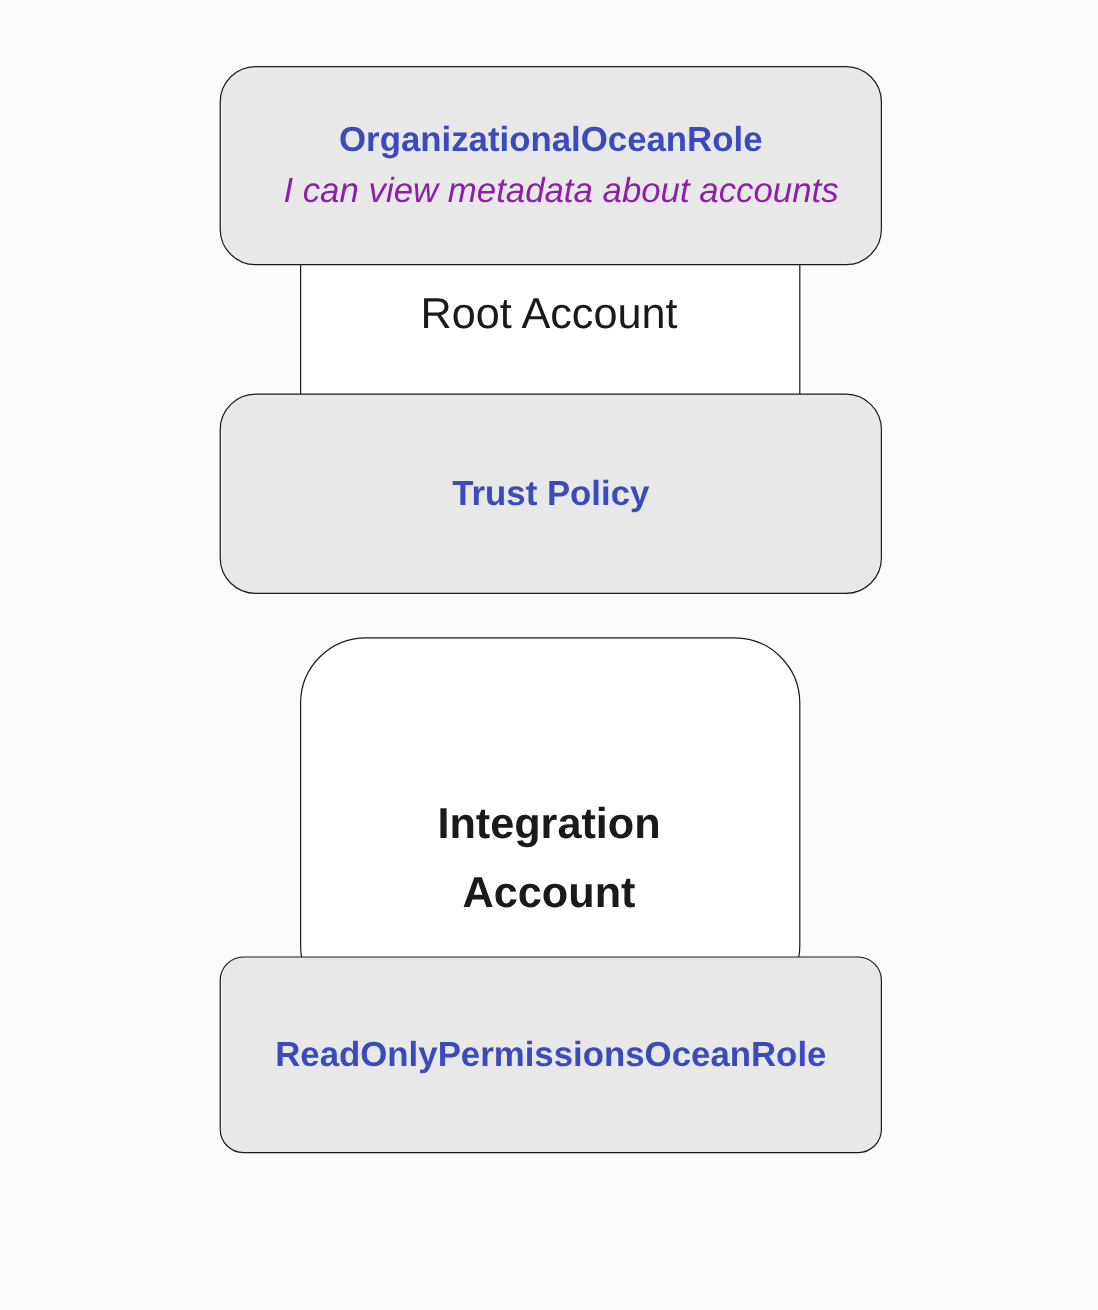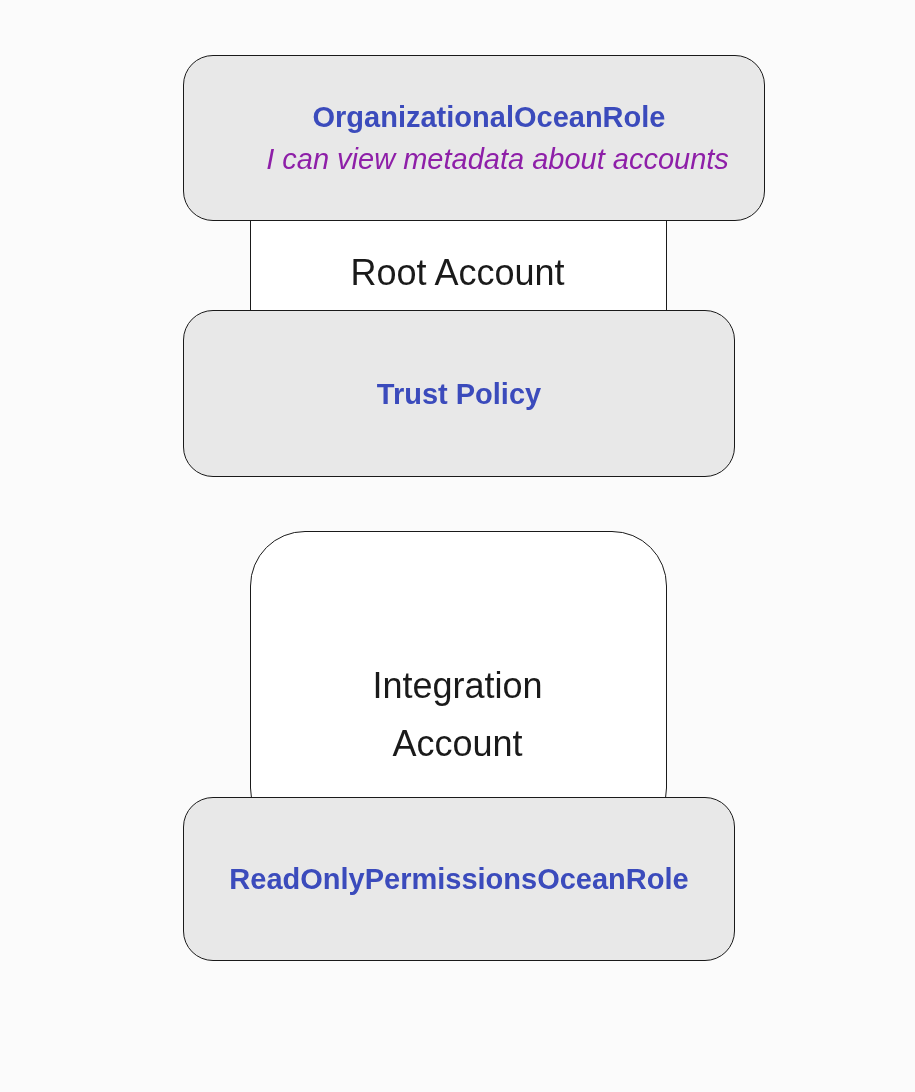--- a/index.html
+++ b/index.html
@@ -35,45 +35,46 @@
   .cluster-label {
     position: absolute;
     z-index: 1;
     color: var(--label-color, #1a1a1a);
     font-size: 36px;
     line-height: 58px;
     text-align: center;
     font-weight: 400;
   }
   .cluster-label.root {
-    left: 250px; top: 244px;
+    left: 250px; top: 232px;
     width: 415px;
   }
   .cluster-label.integration {
     left: 327px; top: 657px;
     width: 261px; 
+    font-weight: bold;
   }
   
   .node {
     position: absolute;
     left: 183px;
     width: 550px;
     background: var(--node-fill, #e8e8e8);
     border: 1.5px solid var(--border, #1a1a1a);
     border-radius: 30px;
     z-index: 2;
     display: flex;
     flex-direction: column;
     align-items: center;
     justify-content: center;
     text-align: center;
   }
-  .node.org      { top: 55px;  height: 164px; padding-left: 30px; }
-  .node.trust    { top: 310px; height: 165px; }
-  .node.readonly { top: 797px; height: 162px; }
+  .node.org      { top: 55px;  height: 164px; }
+  .node.trust    { top: 328px; height: 165px; }
+  .node.readonly { top: 797px; height: 162px; border-radius: 20px; }
   .node-title {
     color: var(--title-blue, #3b4bbc);
     font-weight: 700;
     font-size: 29px;
     line-height: 42px;
   }
   .node-subtitle {
     color: var(--subtitle-purple, #8e1fa8);
     font-style: italic;
     font-size: 29px;

